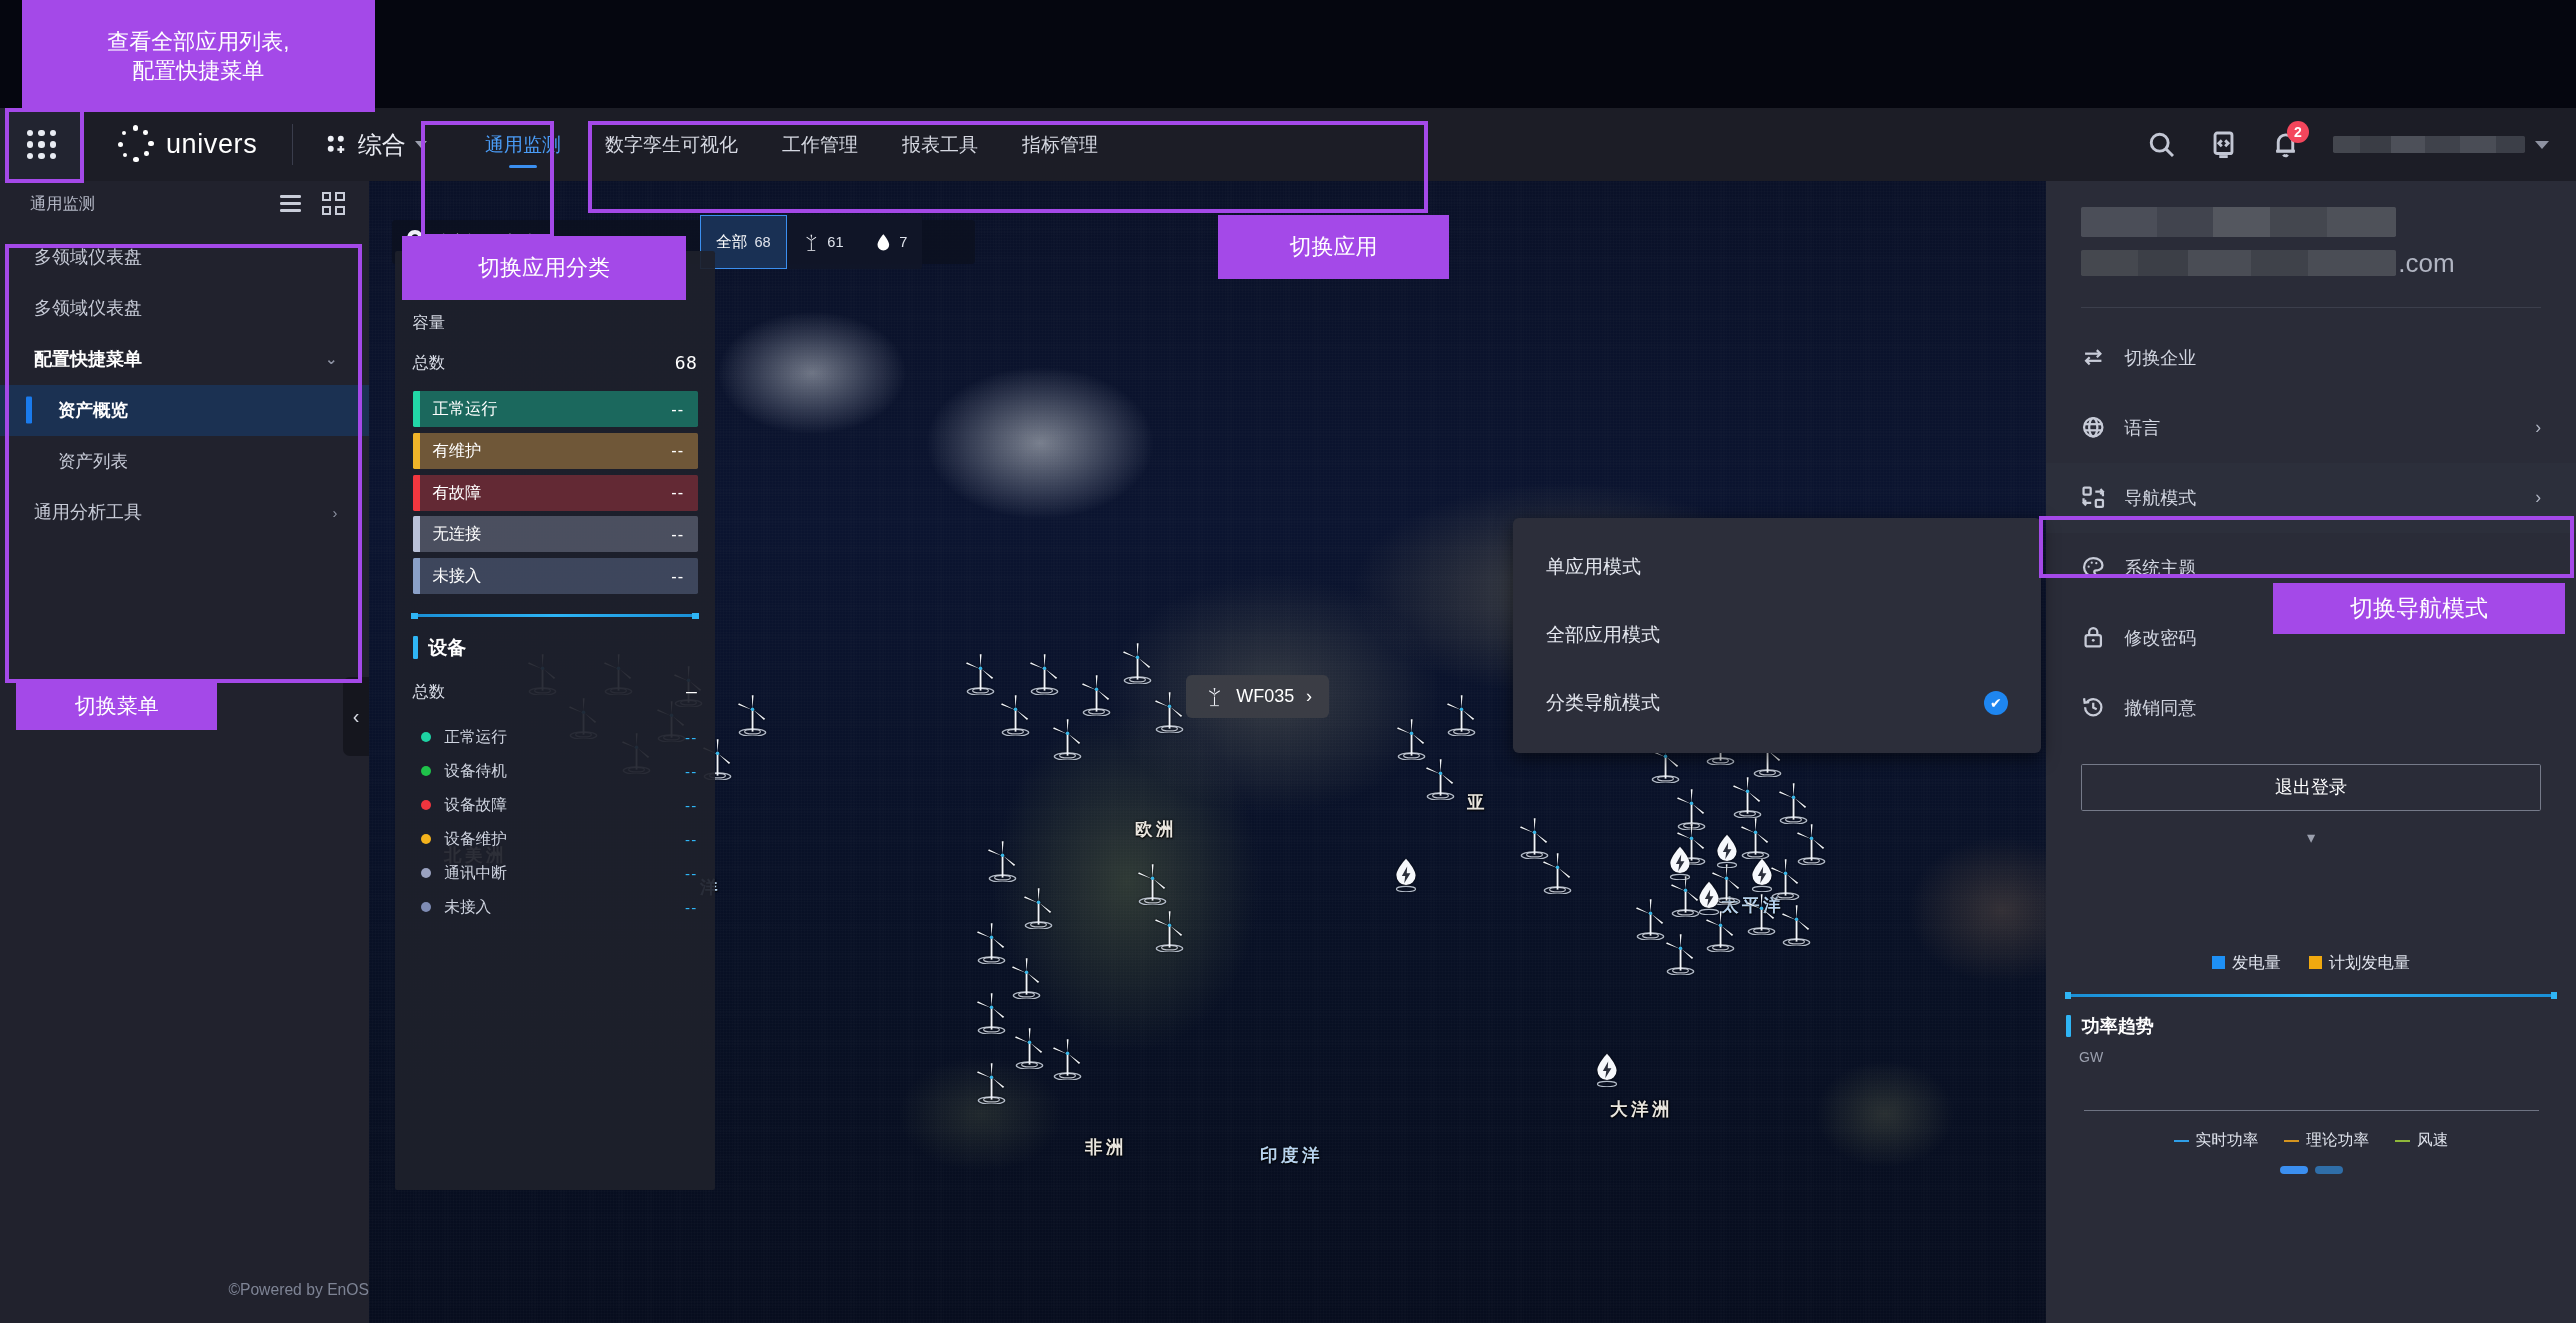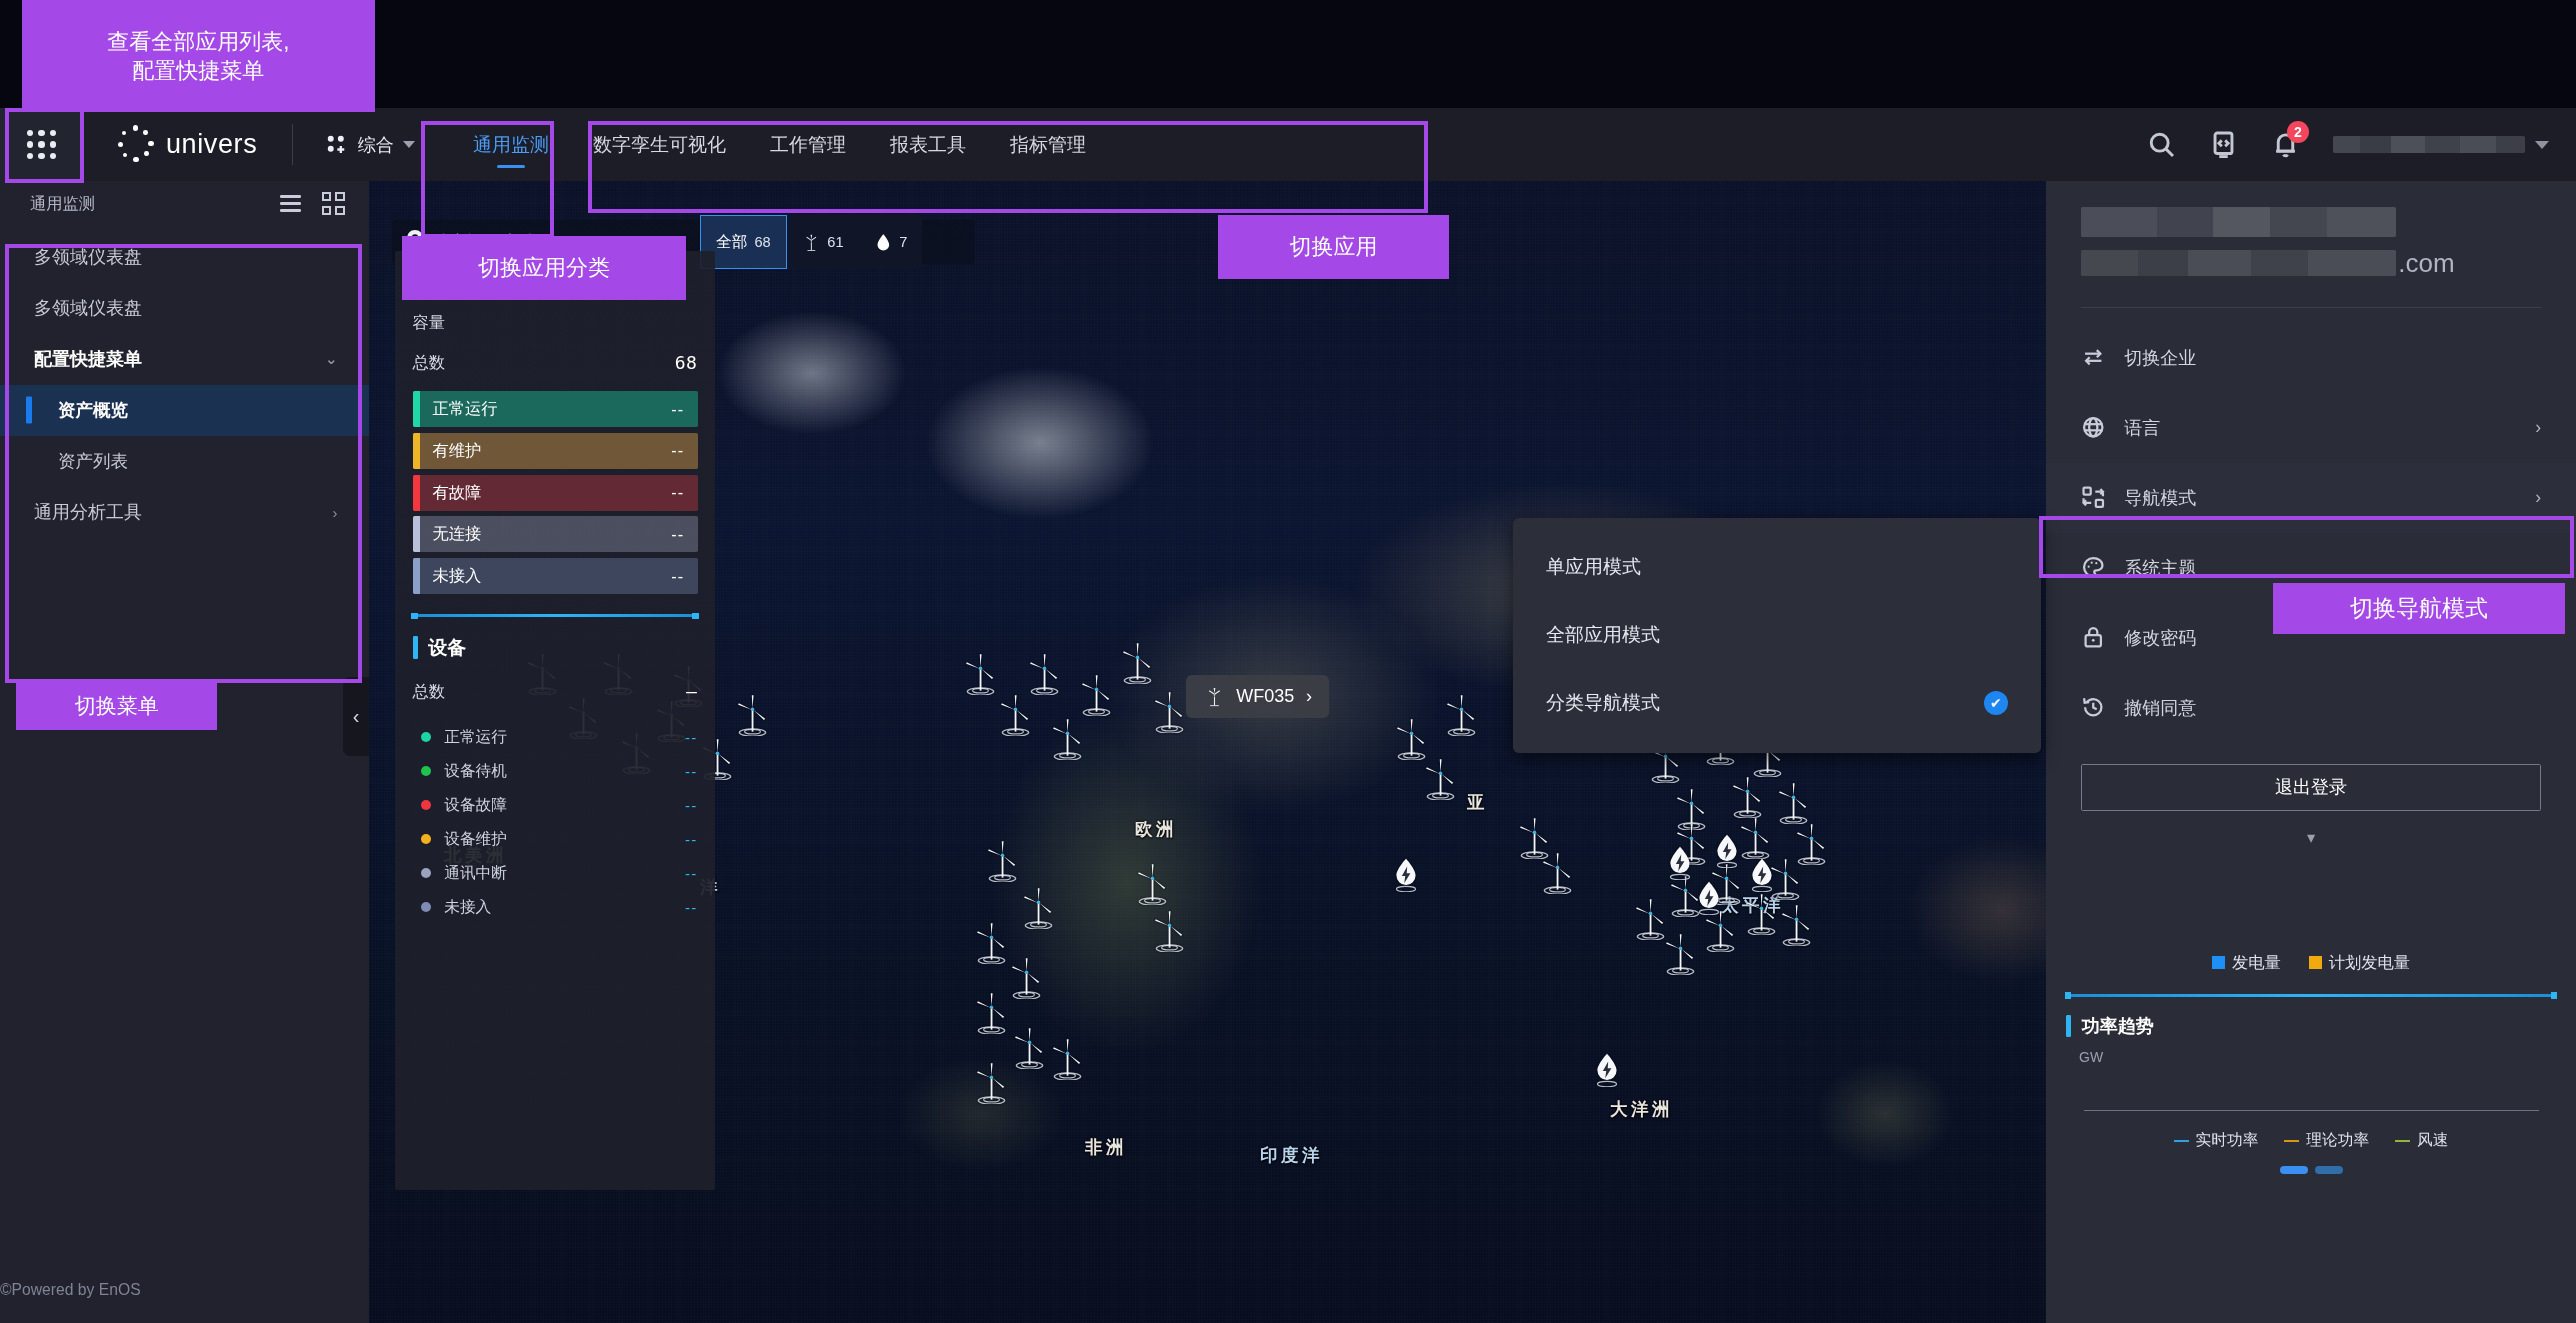--- a/index.html
+++ b/index.html
@@ -42,21 +42,21 @@
   .grid-btn { width:83px; height:73px; display:flex; align-items:center; justify-content:center;
      background:#222430; cursor:pointer; }
   .grid-dots { display:grid; grid-template-columns:repeat(3,6.4px); grid-gap:5.2px; }
   .grid-dots i { width:6.4px; height:6.4px; border-radius:50%; background:#e9ecf3; display:block; }
   .brandwrap { display:flex; align-items:center; padding-left:34px; }
   .brand-mark { width:36px; height:36px; position:relative; margin-right:13px; }
   .brand-mark i { position:absolute; width:5.2px; height:5.2px; border-radius:50%; background:#fff; }
   .brand-text { font-size:27px; letter-spacing:0.6px; color:#fff; font-weight:400; }
   .hdr-div { width:1.2px; height:41px; background:#3a3d4c; margin-left:35px; }
   .cat-btn { display:flex; align-items:center; gap:9.3px; margin-left:32px; cursor:pointer; }
-  .cat-btn .lbl { font-size:18px; color:#eceef5; }
+  .cat-btn .lbl { font-size:24px; color:#eceef5; }
   .caret { width:0;height:0;border-left:6.4px solid transparent;border-right:6.4px solid transparent;
      border-top:7px solid #9b9fae; }
   .apps { display:flex; align-items:flex-end; margin-left:36px; gap:0; height:73px; }
   .app-tab { position:relative; padding:0 22px; height:73px; display:flex; align-items:center;
      font-size:19px; color:#d6d9e2; cursor:pointer; }
   .app-tab.active { color:#4a9cf6; }
   .app-tab.active::after { content:""; position:absolute; bottom:13px; left:50%; transform:translateX(-50%);
      width:28px; height:2.9px; background:#3b8ff0; border-radius:1.7px; }
   .hdr-right { margin-left:auto; display:flex; align-items:center; gap:33px; padding-right:27px; }
   .ico { width:29px; height:29px; position:relative; cursor:pointer; }
@@ -83,21 +83,21 @@
   .gr4 i { width:9.3px; height:9.3px; border:2.3px solid #c9cdd9; display:block; }
   .sb-list { padding-top:5.8px; }
   .sb-item { height:51px; display:flex; align-items:center; padding-left:34px; font-size:18px;
      color:#c6cad6; cursor:pointer; position:relative; }
   .sb-item.bold { color:#fff; font-weight:700; }
   .sb-item.sub { padding-left:58px; font-size:17.5px; }
   .sb-item.sel { background:#1b3152; color:#fff; font-weight:700; }
   .sb-item.sel::before { content:""; position:absolute; left:26px; top:50%; transform:translateY(-50%);
      width:5.8px; height:27px; background:#1a7bed; border-radius:1.2px; }
   .sb-item .chev { margin-left:auto; margin-right:31.5px; color:#8d92a2; font-size:15px; }
-  .sb-foot { position:absolute; bottom:24.5px; left:0; width:369px; text-align:left;
+  .sb-foot { position:absolute; bottom:24.5px; left:0; width:369px; text-align:right;
      font-size:15.7px; color:#7e8495; }
   .sb-collapse { position:absolute; left:343px; top:677px; width:26px; height:79px;
      background:#15161e; border-radius:7px 0 0 7px; display:flex; align-items:center;
      justify-content:center; color:#d8dbe4; font-size:20px; z-index:31; cursor:pointer; }
 
   
   .filterbar { position:absolute; left:392px; top:220px; width:583px; height:44px;
      background:rgba(12,16,32,.86); border-radius:3.5px; display:flex; align-items:center;
      padding:0 13px; gap:8.2px; z-index:20; }
   .pin { width:20px; height:24.5px; }

